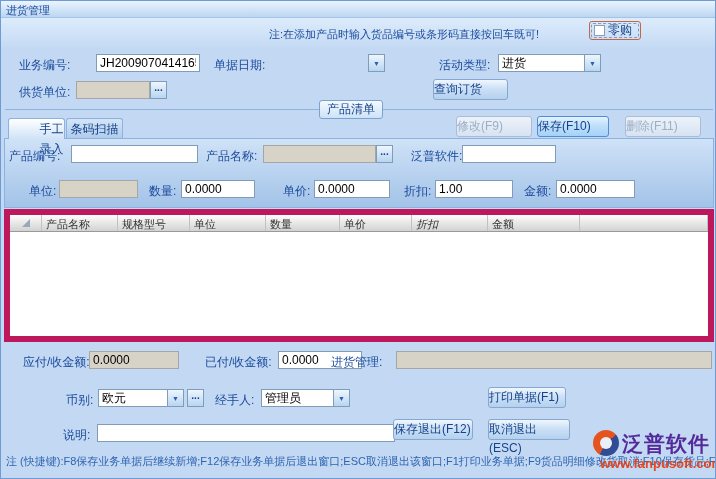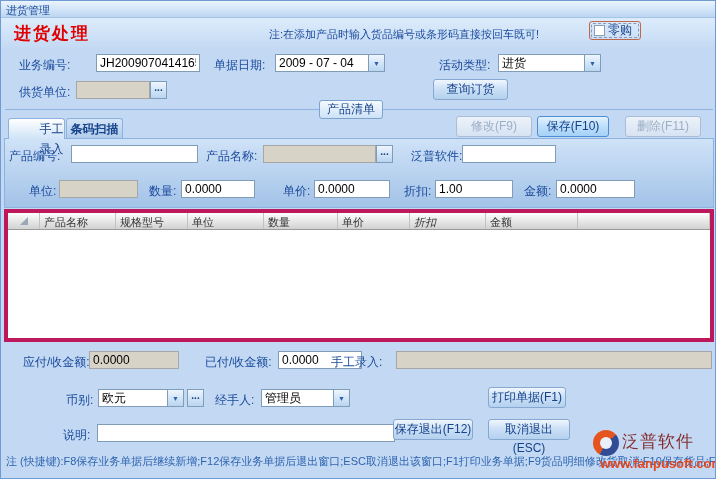--- a/index.html
+++ b/index.html
@@ -24,75 +24,73 @@
   .txt { position:absolute; height:18px; border:1px solid #7f9db9; background:#fff; color:#000;
     font:12px "Liberation Sans","DejaVu Sans",sans-serif; padding:1px 3px; }
   .gray { background:#d7d3c7; border-color:#a6a6a6; }
   .dd { position:absolute; width:17px; height:18px; background:linear-gradient(#eef6fe,#b9d5f1); border:1px solid #7f9db9;
     color:#2c5fae; font-size:7px; text-align:center; line-height:17px; cursor:default; }
   .dots { position:absolute; width:17px; height:18px; background:linear-gradient(#eef6fe,#b9d5f1); border:1px solid #7f9db9;
     color:#15428b; font-size:10px; text-align:center; line-height:12px; font-weight:bold; }
 
   .btn { position:absolute; height:21px; border:1px solid #86a7cf; border-radius:3px;
     background:linear-gradient(#f0f7fe,#cce0f6 45%,#b4d1ee); color:#15428b; font-size:12px;
-    text-align:center; line-height:19px; }
+    text-align:left; line-height:19px; }
   .btn.primary { border-color:#4e8ed6; background:linear-gradient(#e3f2fe,#bfe0fb 45%,#a6d1f7); }
   .btn.disabled { color:#9cafc6; border-color:#aabdd4; background:linear-gradient(#ecf2fa,#d7e3f2); }
 
   .group-line { position:absolute; top:108px; left:4px; width:708px; border-top:1px solid #8fb3de; }
   .group-label { position:absolute; top:99px; left:318px; width:64px; height:19px; border:1px solid #7da2ce; border-radius:3px;
     background:linear-gradient(#f4faff,#cde2f7); text-align:center; line-height:17px; color:#15428b; }
 
   .tab { position:absolute; top:117px; height:21px; border:1px solid #8db2dd; border-bottom:none;
     border-radius:3px 3px 0 0; text-align:center; line-height:20px; color:#15428b; }
   .tab.active { left:7px; width:57px; background:linear-gradient(#ffffff,#cfe3f7); z-index:2;padding-left:30px; }
-  .tab.inactive { left:65px; width:57px; background:linear-gradient(#d4e5f7,#afcbea);font-weight:bold; }
+  .tab.inactive { left:65px; width:57px; background:linear-gradient(#d4e5f7,#afcbea); }
 
   .tab-panel { position:absolute; top:137px; left:3px; width:710px; height:70px; border:1px solid #8db2dd;
     background:linear-gradient(#cfe2f7,#a3c3e8); }
 
-  .grid { position:absolute; top:208px; left:3px; width:710px; height:133px; border:4px solid #be185d; background:#fff; }
+  .grid { position:absolute; top:208px; left:3px; width:710px; height:133px; border:6px solid #be185d; background:#fff; }
   .grid-header { height:17px; background:linear-gradient(#fdfdfd,#d2d2d2); border-bottom:1px solid #9a9a9a;
     display:flex; color:#333; font-size:11px; }
   .grid-header .cell { border-right:1px solid #c2c2c2; padding:2px 4px; white-space:nowrap; overflow:hidden; }
   .c-sel{width:32px;} .c-name{width:76px;} .c-spec{width:72px;} .c-unit{width:76px;}
   .c-qty{width:74px;} .c-price{width:72px;} .c-disc{width:76px;font-style:italic;} .c-amt{width:92px;} .c-rest{flex:1;border-right:none;}
   .sel-tri { display:inline-block; width:0; height:0; border-left:8px solid transparent; border-bottom:8px solid #9aa7b8; margin-left:8px; }
 
   .note { position:absolute; left:5px; top:453px; color:#2e64b0; font-size:11px; white-space:nowrap; }
 
   .wm { position:absolute; z-index:5; opacity:.93; }
   .wm-logo { position:absolute; left:592px; top:429px; width:26px; height:26px; border-radius:50%;
     background:conic-gradient(from 210deg, #e8490f 0 200deg, #27418e 200deg 360deg); }
   .wm-logo::after { content:""; position:absolute; left:7px; top:7px; width:12px; height:12px; border-radius:50%; background:#eef2fa; }
-  .wm-brand { position:absolute; left:621px; top:429px; color:#7f1d1d; font-weight:normal; font-size:17px; letter-spacing:1px; }
+  .wm-brand { position:absolute; left:621px; top:429px; color:#4c1d95; font-weight:bold; font-size:21px; letter-spacing:1px; }
   .wm-url { position:absolute; left:599px; top:455px; color:#ea3c0f; font-weight:bold; font-size:13px; }
 </style>
 </head>
 <body>
 
 <div class="window">
 
   <div class="titlebar">
     <span>进货管理</span>
   </div>
 
   <div class="header-band"></div>
-  <div class="page-title">进货处理</div>
   <div class="top-note">注:在添加产品时输入货品编号或条形码直接按回车既可!</div>
   <div class="zero-box">
     <span class="inner-focus"></span>
     <span class="cb"></span>
     <span>零购</span>
   </div>
 
   <div class="lbl" style="left:18px;top:56px">业务编号:</div>
   <input class="txt" style="left: 95px; top: 53px; width: 104px;" value="JH20090704141655">
   <div class="lbl" style="left:213px;top:56px">单据日期:</div>
-  <input class="txt" style="left: 274px; top: 53px; width: 94px;" value="2009 - 07 - 04">
   <div class="dd" style="left:367px;top:53px">▼</div>
   <div class="lbl" style="left:438px;top:56px">活动类型:</div>
   <input class="txt" style="left: 497px; top: 53px; width: 87px;" value="进货">
   <div class="dd" style="left:583px;top:53px">▼</div>
 
   <div class="lbl" style="left:18px;top:83px">供货单位:</div>
   <input class="txt gray" style="left: 75px; top: 80px; width: 74px;" readonly="" value="">
   <div class="dots" style="left:149px;top:80px">...</div>
   <div class="btn" style="left:432px;top:78px;width:75px">查询订货</div>
 
@@ -139,21 +137,21 @@
       <div class="cell c-amt">金额</div>
       <div class="cell c-rest"></div>
     </div>
     <div style="height:114px"></div>
   </div>
 
   <div class="lbl" style="left:22px;top:353px">应付/收金额:</div>
   <input class="txt gray" style="left: 88px; top: 350px; width: 90px;" readonly="" value="0.0000">
   <div class="lbl" style="left:204px;top:353px">已付/收金额:</div>
   <input class="txt" style="left: 277px; top: 350px; width: 84px;" value="0.0000">
-  <div class="lbl" style="left:330px;top:353px;left:330px">手工录入:</div>
+  <div class="lbl" style="left:330px;top:353px;left:330px">进货管理:</div>
   <input class="txt gray" style="left: 395px; top: 350px; width: 316px;" readonly="" value="">
 
   <div class="lbl" style="left:65px;top:391px">币别:</div>
   <input class="txt" style="left: 97px; top: 388px; width: 70px;" value="欧元">
   <div class="dd" style="left:166px;top:388px">▼</div>
   <div class="dots" style="left:186px;top:388px">...</div>
   <div class="lbl" style="left:214px;top:391px">经手人:</div>
   <input class="txt" style="left: 260px; top: 388px; width: 73px;" value="管理员">
   <div class="dd" style="left:332px;top:388px">▼</div>
   <div class="btn" style="left:487px;top:386px;width:78px">打印单据(F1)</div>

